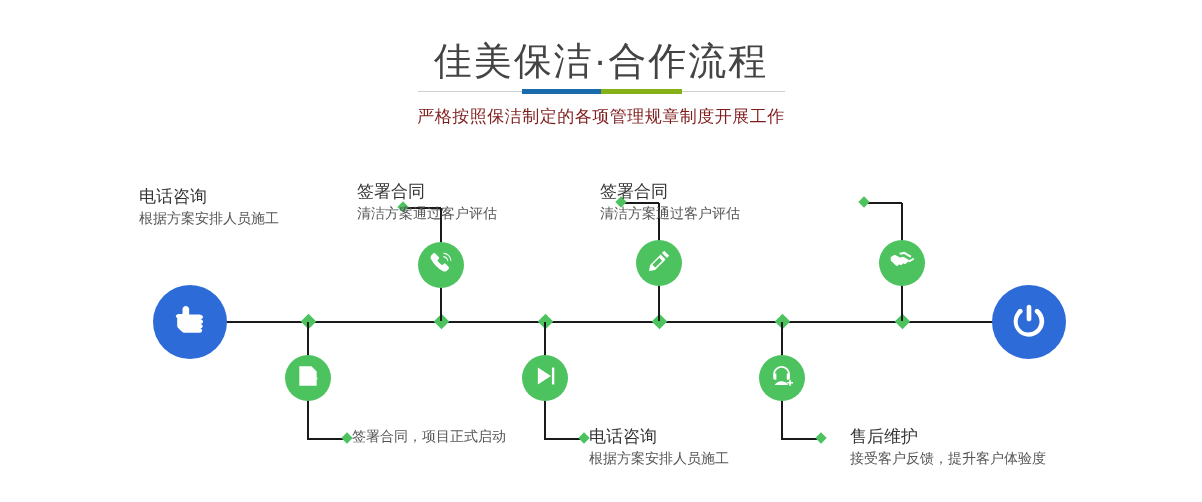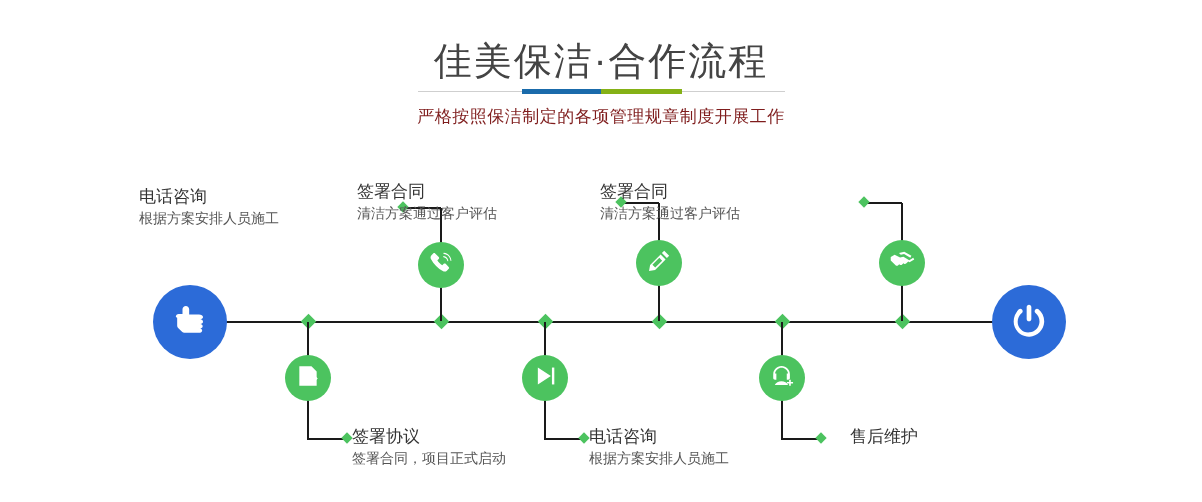--- a/index.html
+++ b/index.html
@@ -159,21 +159,20 @@
   <div class="lbl-diamond" style="left:343px;top:434px;"></div>
   <div class="node-icon" style="left:285px;top:355px;">
     <span>
       <svg viewBox="0 0 24 24">
         <path d="M4 3h11.2l4.8 4.8V21H4V3zm2.6 5.2h7.2v1.4H6.6V8.2zm0 3.4h7.2V13H6.6v-1.4zm0 3.4h4.6v1.4H6.6V15z"></path>
         <path d="M19.4 12.6l1.6 1.6-5.2 5.2-2 .4.4-2 5.2-5.2z" fill="#ffffff"></path>
       </svg>
     </span>
   </div>
   <div class="label down" style="left:352px;top:426px;width:300px;">
-    <div class="ttl">签署协议</div>
     <div class="desc">签署合同，项目正式启动</div>
   </div>
 
   <div class="diamond" style="left:654px;"></div>
   <div class="vline" style="left:658px;top:203px;height:118px;"></div>
   <div class="hline" style="left:621px;top:202px;width:38px;"></div>
   <div class="lbl-diamond" style="left:617px;top:198px;"></div>
   <div class="node-icon" style="left:636px;top:240px;">
     <span>
       <svg viewBox="0 0 24 24">
@@ -229,15 +228,16 @@
     <span>
       <svg viewBox="0 0 24 24">
         <path d="M11.5 2.8c-4.2 0-7.6 3.4-7.6 7.6v3.4c0 .9.7 1.6 1.6 1.6h1.3V9.6h-1.2c.4-3 3-5.3 6-5.3s5.6 2.3 6 5.3h-1.2v5.8h1.3c.9 0 1.6-.7 1.6-1.6v-3.4c0-4.2-3.4-7.6-7.6-7.6z"></path>
         <path d="M11.5 16.8c-2.8 0-5.2 1.5-6.2 3.6h12.4c-1-2.1-3.4-3.6-6.2-3.6z"></path>
         <path d="M18.6 15.4h1.5v2.1h2.1V19h-2.1v2.1h-1.5V19h-2.1v-1.5h2.1v-2.1z"></path>
       </svg>
     </span>
   </div>
   <div class="label down" style="left:826px;top:426px;width:330px;margin-left:24px;">
     <div class="ttl">售后维护</div>
+    <div class="desc">接受客户反馈，提升客户体验度</div>
   </div>
 
 </div>
 
 </body></html>

